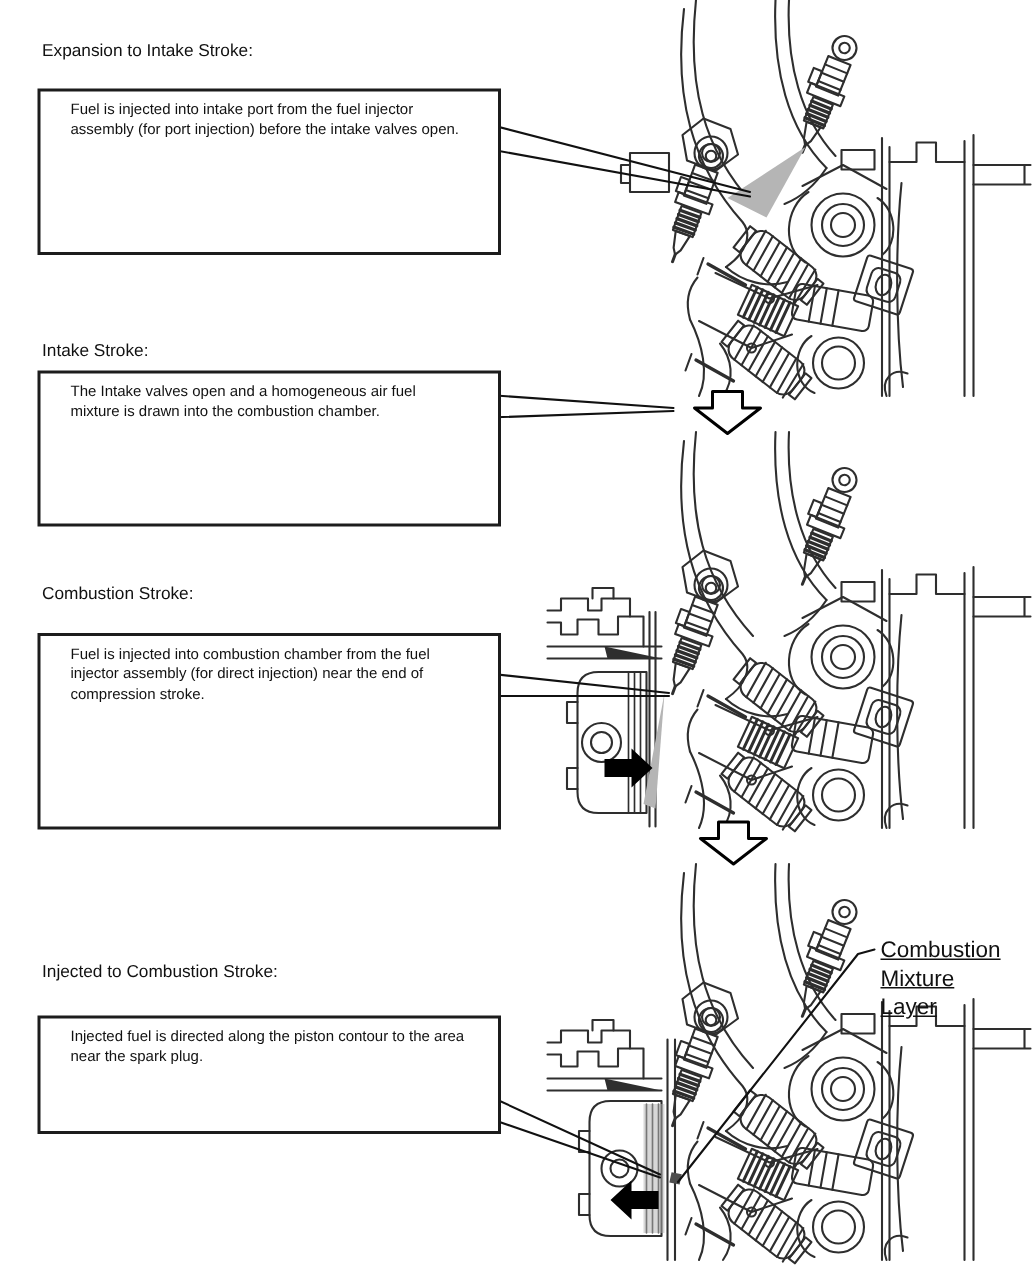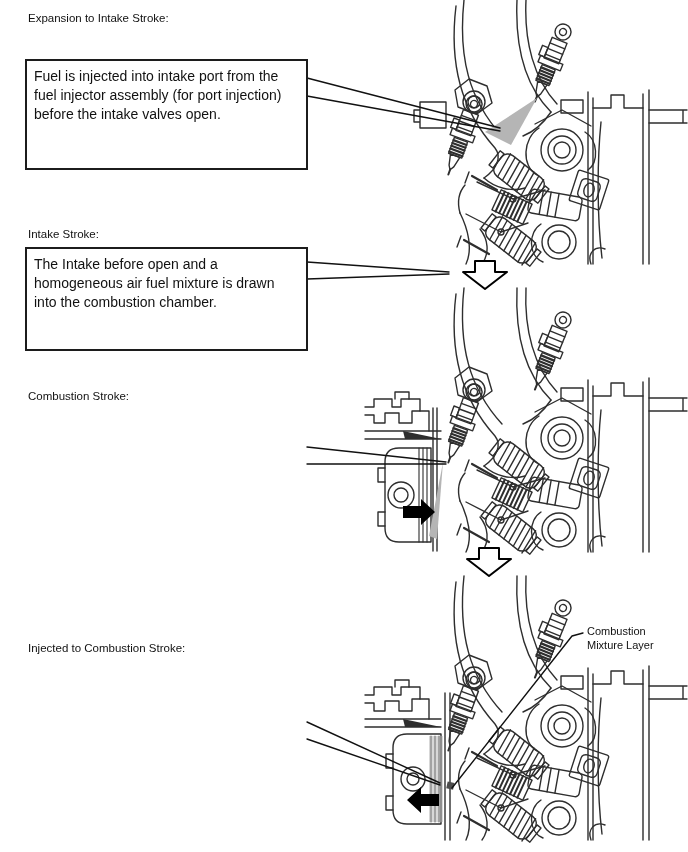--- a/index.html
+++ b/index.html
@@ -15,23 +15,23 @@
   .art .band-gray{fill:#b0b0b0;stroke:none;opacity:.5;}
   .art .fill-black{fill:#000;stroke:none;}
   .art .fill-dark{fill:#4d4d4d;stroke:none;}
   .art .flow-arrow{fill:#fff;stroke:#000;stroke-width:2;}
   .art .leader{stroke:#111;stroke-width:1.4;}
   .art .thick{stroke-width:2.2;}
   .art .w2{stroke-width:2;}
   .heading{position:absolute;font-size:11.5px;line-height:1.2;white-space:nowrap;}
   .callout{
     position:absolute;left:25px;width:265px;border:2px solid #1c1c1c;background:#fff;
-    padding:6px 7px;font-size:14px;line-height:1.34;
+    padding:6px 20px;font-size:10px;line-height:1.34;
   }
-  .float-label{position:absolute;font-size:11px;line-height:1.28;}
+  .float-label{position:absolute;font-size:15px;line-height:1.28;text-decoration:underline;}
 </style>
 </head>
 <body>
 
 <div class="page">
 
   <svg class="art" width="688" height="852" viewBox="0 0 688 852">
     <defs>
 
       <g id="injector">
@@ -187,25 +187,27 @@
       <path class="leader" d="M 307,447 L 446,462"></path>
         <path class="leader" d="M 307,464 L 446,464"></path>
     </g>
     <g>
       <path class="leader" d="M 307,722 L 440,783"></path>
         <path class="leader" d="M 307,739 L 440,785"></path>
     </g>
     <path class="leader" d="M 583,633 L 572,636 L 452,788"></path>
   </svg>
 
-  <div class="heading" style="left:28px;top:12px">Expansion to Intake Stroke:</div>
+  <div class="heading" style="left:28px;top:28px">Expansion to Intake Stroke:</div>
   <div class="callout" style="top:59px;height:95px">Fuel is injected into intake port from the fuel injector assembly (for port injection) before the intake valves open.</div>
 
   <div class="heading" style="left:28px;top:228px">Intake Stroke:</div>
-  <div class="callout" style="top:247px;height:88px">The Intake before open and a homogeneous air fuel mixture is drawn into the combustion chamber.</div>
+  <div class="callout" style="top:247px;height:88px">The Intake valves open and a homogeneous air fuel mixture is drawn into the combustion chamber.</div>
 
   <div class="heading" style="left:28px;top:390px">Combustion Stroke:</div>
+  <div class="callout" style="top:422px;height:115px">Fuel is injected into combustion chamber from the fuel injector assembly (for direct injection) near the end of compression stroke.</div>
 
   <div class="heading" style="left:28px;top:642px">Injected to Combustion Stroke:</div>
+  <div class="callout" style="top:677px;height:63px">Injected fuel is directed along the piston contour to the area near the spark plug.</div>
 
   <div class="float-label" style="left:587px;top:624px;width:84px">Combustion Mixture Layer</div>
 
 </div>
 
 </body></html>

